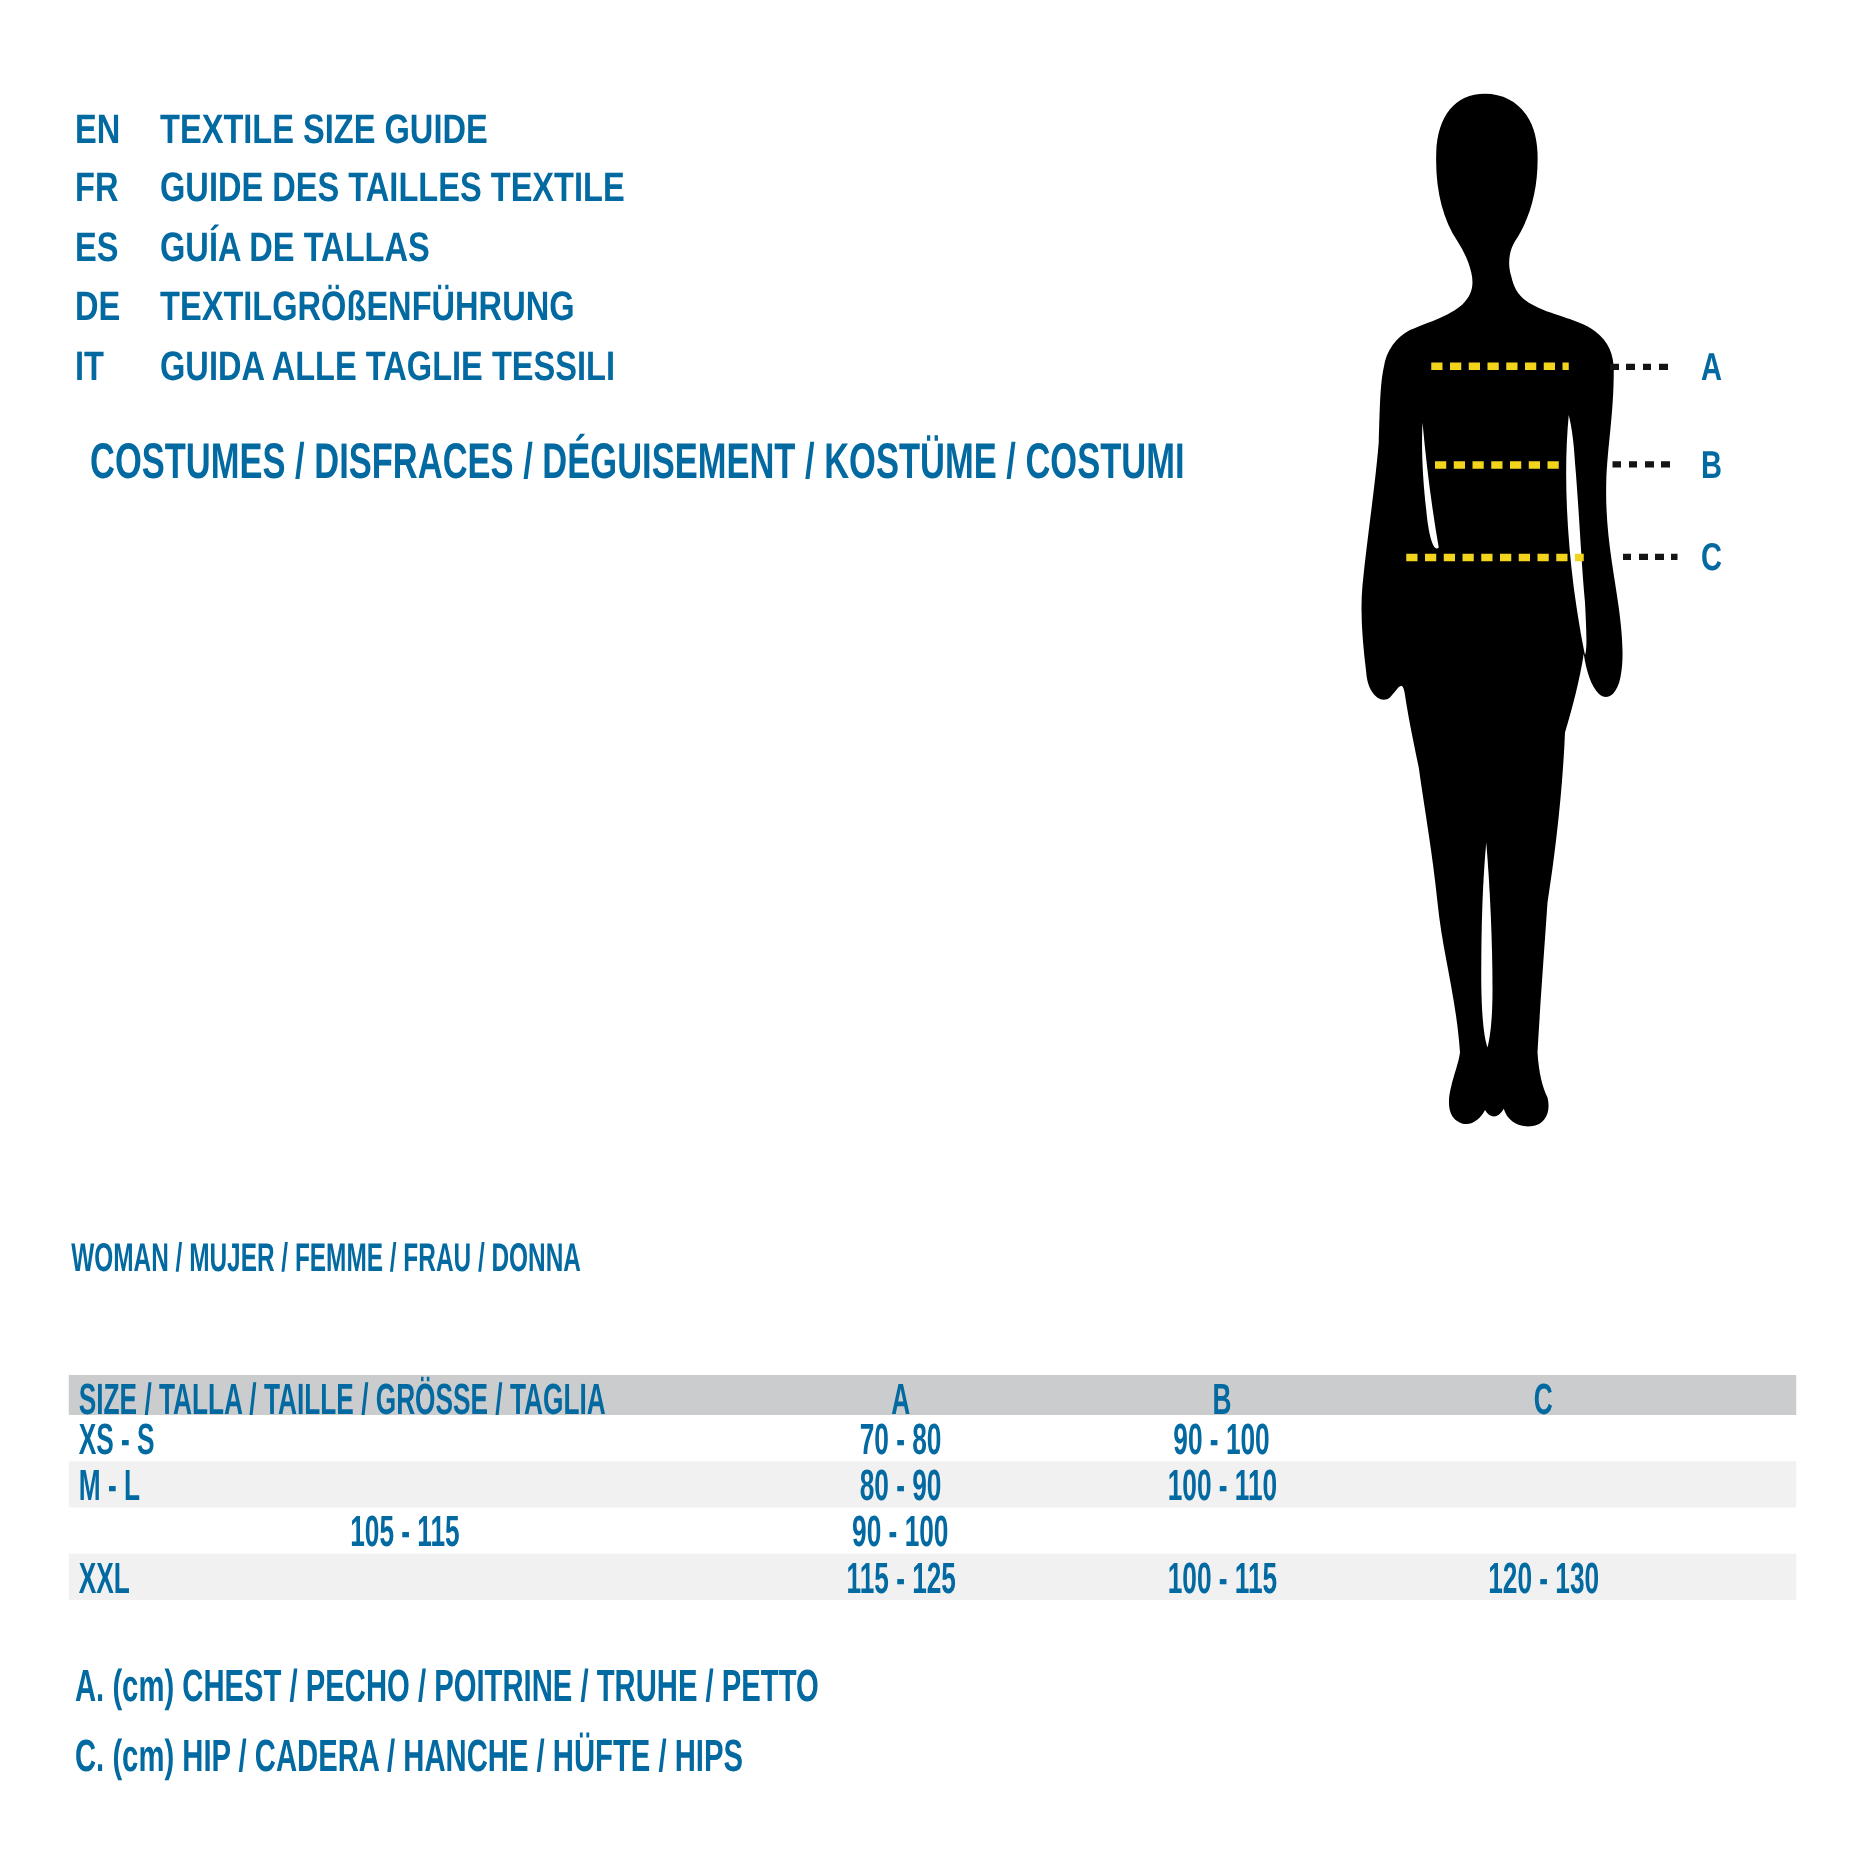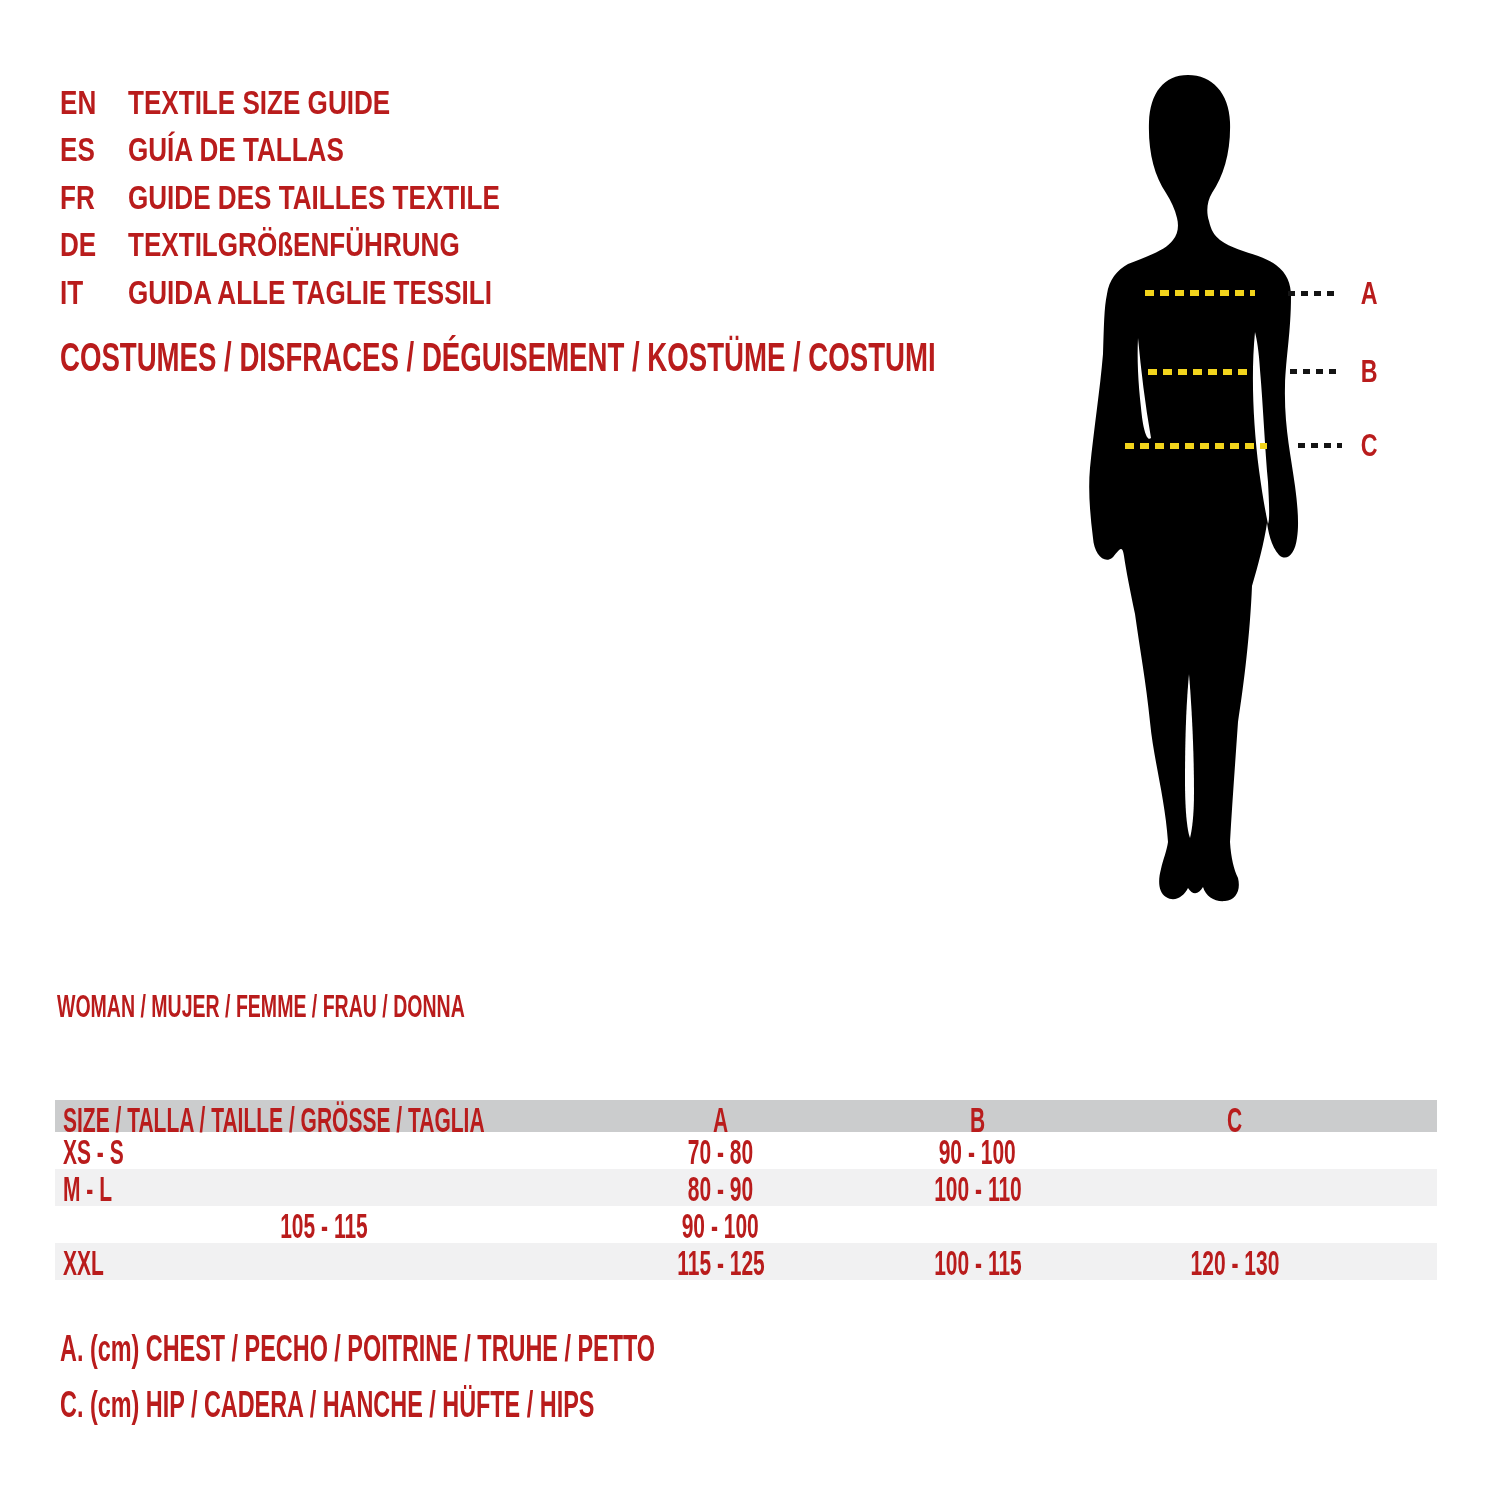--- a/index.html
+++ b/index.html
@@ -1,35 +1,35 @@
 <!DOCTYPE html>
 <html><head>
 <meta charset="utf-8">
 <style>
   html,body{margin:0;padding:0;background:#fff;}
   .page{
     position:relative;
     width:1501px;height:1500px;
     background:#ffffff;
     font-family:"Liberation Sans", sans-serif;
-    color:#b91c1c;
+    color:#0369a1;
     overflow:hidden;
   }
   .cx{display:inline-block;white-space:nowrap;font-weight:700;}
   .ox-left{transform-origin:0 50%;}
   .ox-center{transform-origin:50% 50%;}
 
   
   .lang-block{position:absolute;left:60px;top:79px;}
   .lang-row{display:flex;height:47.5px;align-items:center;font-size:33px;}
   .lang-code{width:68px;}
   .lang-code .cx,.lang-label .cx{transform:scaleX(0.79);}
 
   
-  .category{position:absolute;left:60px;top:335px;margin:0;font-size:40px;line-height:44px;}
+  .category{position:absolute;left:60px;top:335px;margin:12px;font-size:40px;line-height:44px;}
   .category .cx{transform:scaleX(0.69);}
 
   
   .figure-svg{position:absolute;left:1078px;top:74px;}
   .dash{position:absolute;height:5px;background:repeating-linear-gradient(90deg,#141414 0 7px,transparent 7px 13px);}
   .dash-a{left:1288px;top:291px;width:52px;}
   .dash-b{left:1290px;top:369px;width:50px;}
   .dash-c{left:1298px;top:443px;width:44px;}
   .marker{position:absolute;left:1350px;width:38px;text-align:center;font-size:31px;line-height:36px;font-weight:700;}
   .marker .cx{transform:scaleX(0.75);}
@@ -57,26 +57,26 @@
 <body>
 
 <div class="page">
 
   <section class="lang-block">
     <div class="lang-row">
       <span class="lang-code"><span class="cx ox-left">EN</span></span>
       <span class="lang-label"><span class="cx ox-left">TEXTILE SIZE GUIDE</span></span>
     </div>
     <div class="lang-row">
+      <span class="lang-code"><span class="cx ox-left">FR</span></span>
+      <span class="lang-label"><span class="cx ox-left">GUIDE DES TAILLES TEXTILE</span></span>
+    </div>
+    <div class="lang-row">
       <span class="lang-code"><span class="cx ox-left">ES</span></span>
       <span class="lang-label"><span class="cx ox-left">GUÍA DE TALLAS</span></span>
-    </div>
-    <div class="lang-row">
-      <span class="lang-code"><span class="cx ox-left">FR</span></span>
-      <span class="lang-label"><span class="cx ox-left">GUIDE DES TAILLES TEXTILE</span></span>
     </div>
     <div class="lang-row">
       <span class="lang-code"><span class="cx ox-left">DE</span></span>
       <span class="lang-label"><span class="cx ox-left">TEXTILGRÖßENFÜHRUNG</span></span>
     </div>
     <div class="lang-row">
       <span class="lang-code"><span class="cx ox-left">IT</span></span>
       <span class="lang-label"><span class="cx ox-left">GUIDA ALLE TAGLIE TESSILI</span></span>
     </div>
   </section>

